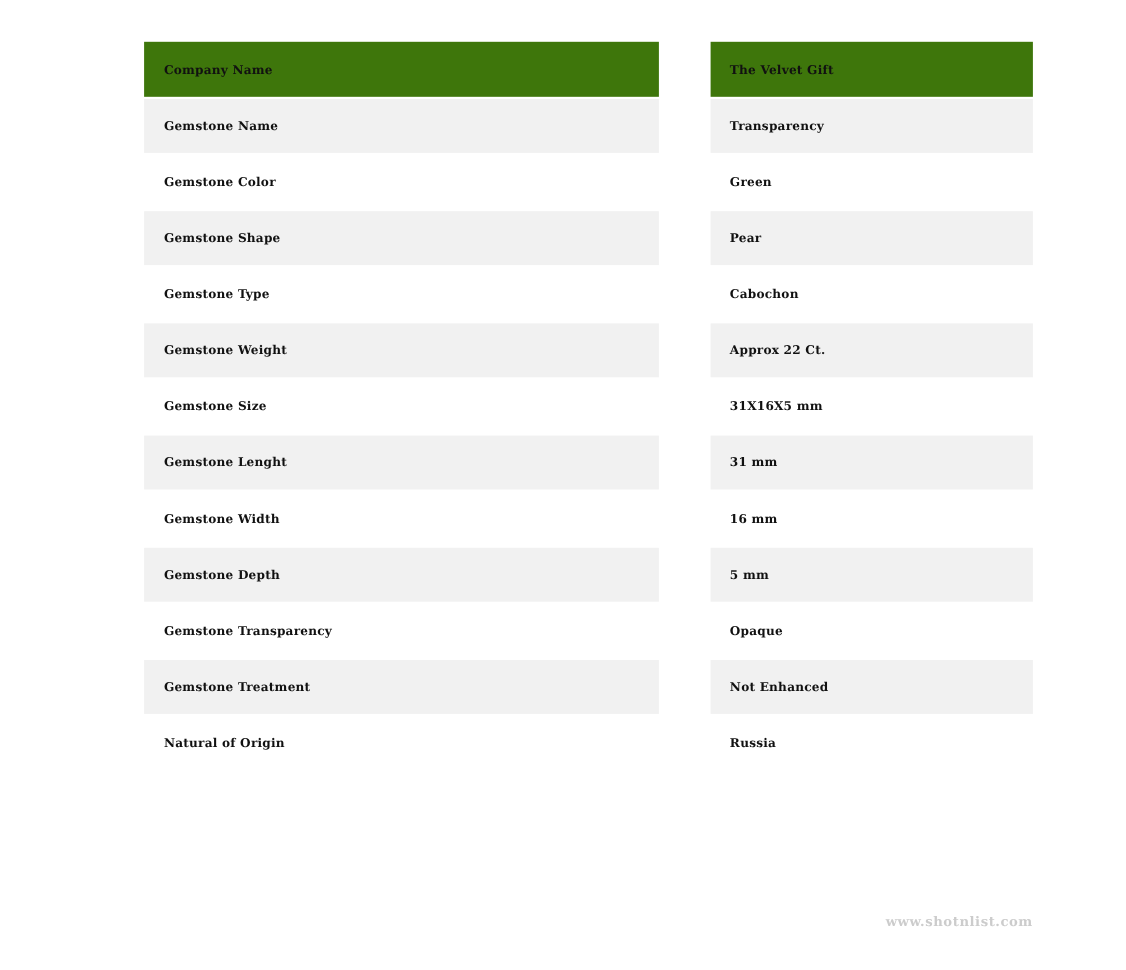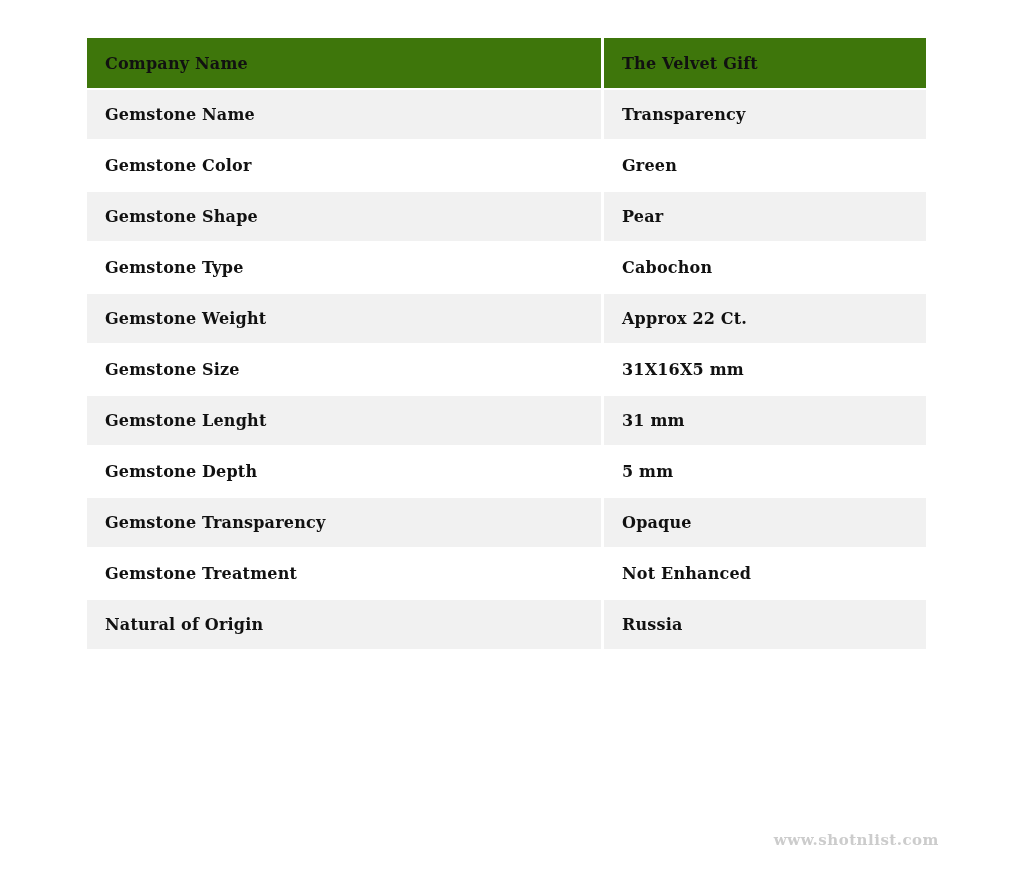--- a/index.html
+++ b/index.html
@@ -29,38 +29,39 @@
     display: flex;
     column-gap: 3px;
     margin-bottom: 2px;
   }
   .cell {
     display: flex;
     align-items: center;
     box-sizing: border-box;
     padding-left: 18px;
     height: 49px;
-    font-size: 16px;
+    font-size: 11px;
     letter-spacing: 0.2px;
     background: transparent;
+    margin-left: 44px;
   }
   .cell.label { width: 514px; }
   .cell.value { width: 322px; }
   .row.header .cell {
     height: 50px;
     background: var(--header-bg, #3e760b);
   }
   .table-body .row:nth-child(odd) .cell {
     background: var(--row-alt-bg, #f1f1f1);
   }
   .watermark {
     position: absolute;
     top: 831px;
     right: 85px;
-    font-size: 15px;
+    font-size: 12px;
     font-weight: 700;
     color: var(--watermark, #cccccc);
     letter-spacing: 0.5px;
   }
 </style>
 </head>
 <body>
 
 <div class="page">
   <div class="spec-table">
@@ -97,20 +98,24 @@
   <div class="row">
     <div class="cell label">Gemstone Size</div>
     <div class="cell value">31X16X5 mm</div>
   </div>
 
   <div class="row">
     <div class="cell label">Gemstone Lenght</div>
     <div class="cell value">31 mm</div>
   </div>
 
+  <div class="row">
+    <div class="cell label">Gemstone Width</div>
+    <div class="cell value">16 mm</div>
+  </div>
 
   <div class="row">
     <div class="cell label">Gemstone Depth</div>
     <div class="cell value">5 mm</div>
   </div>
 
   <div class="row">
     <div class="cell label">Gemstone Transparency</div>
     <div class="cell value">Opaque</div>
   </div>

